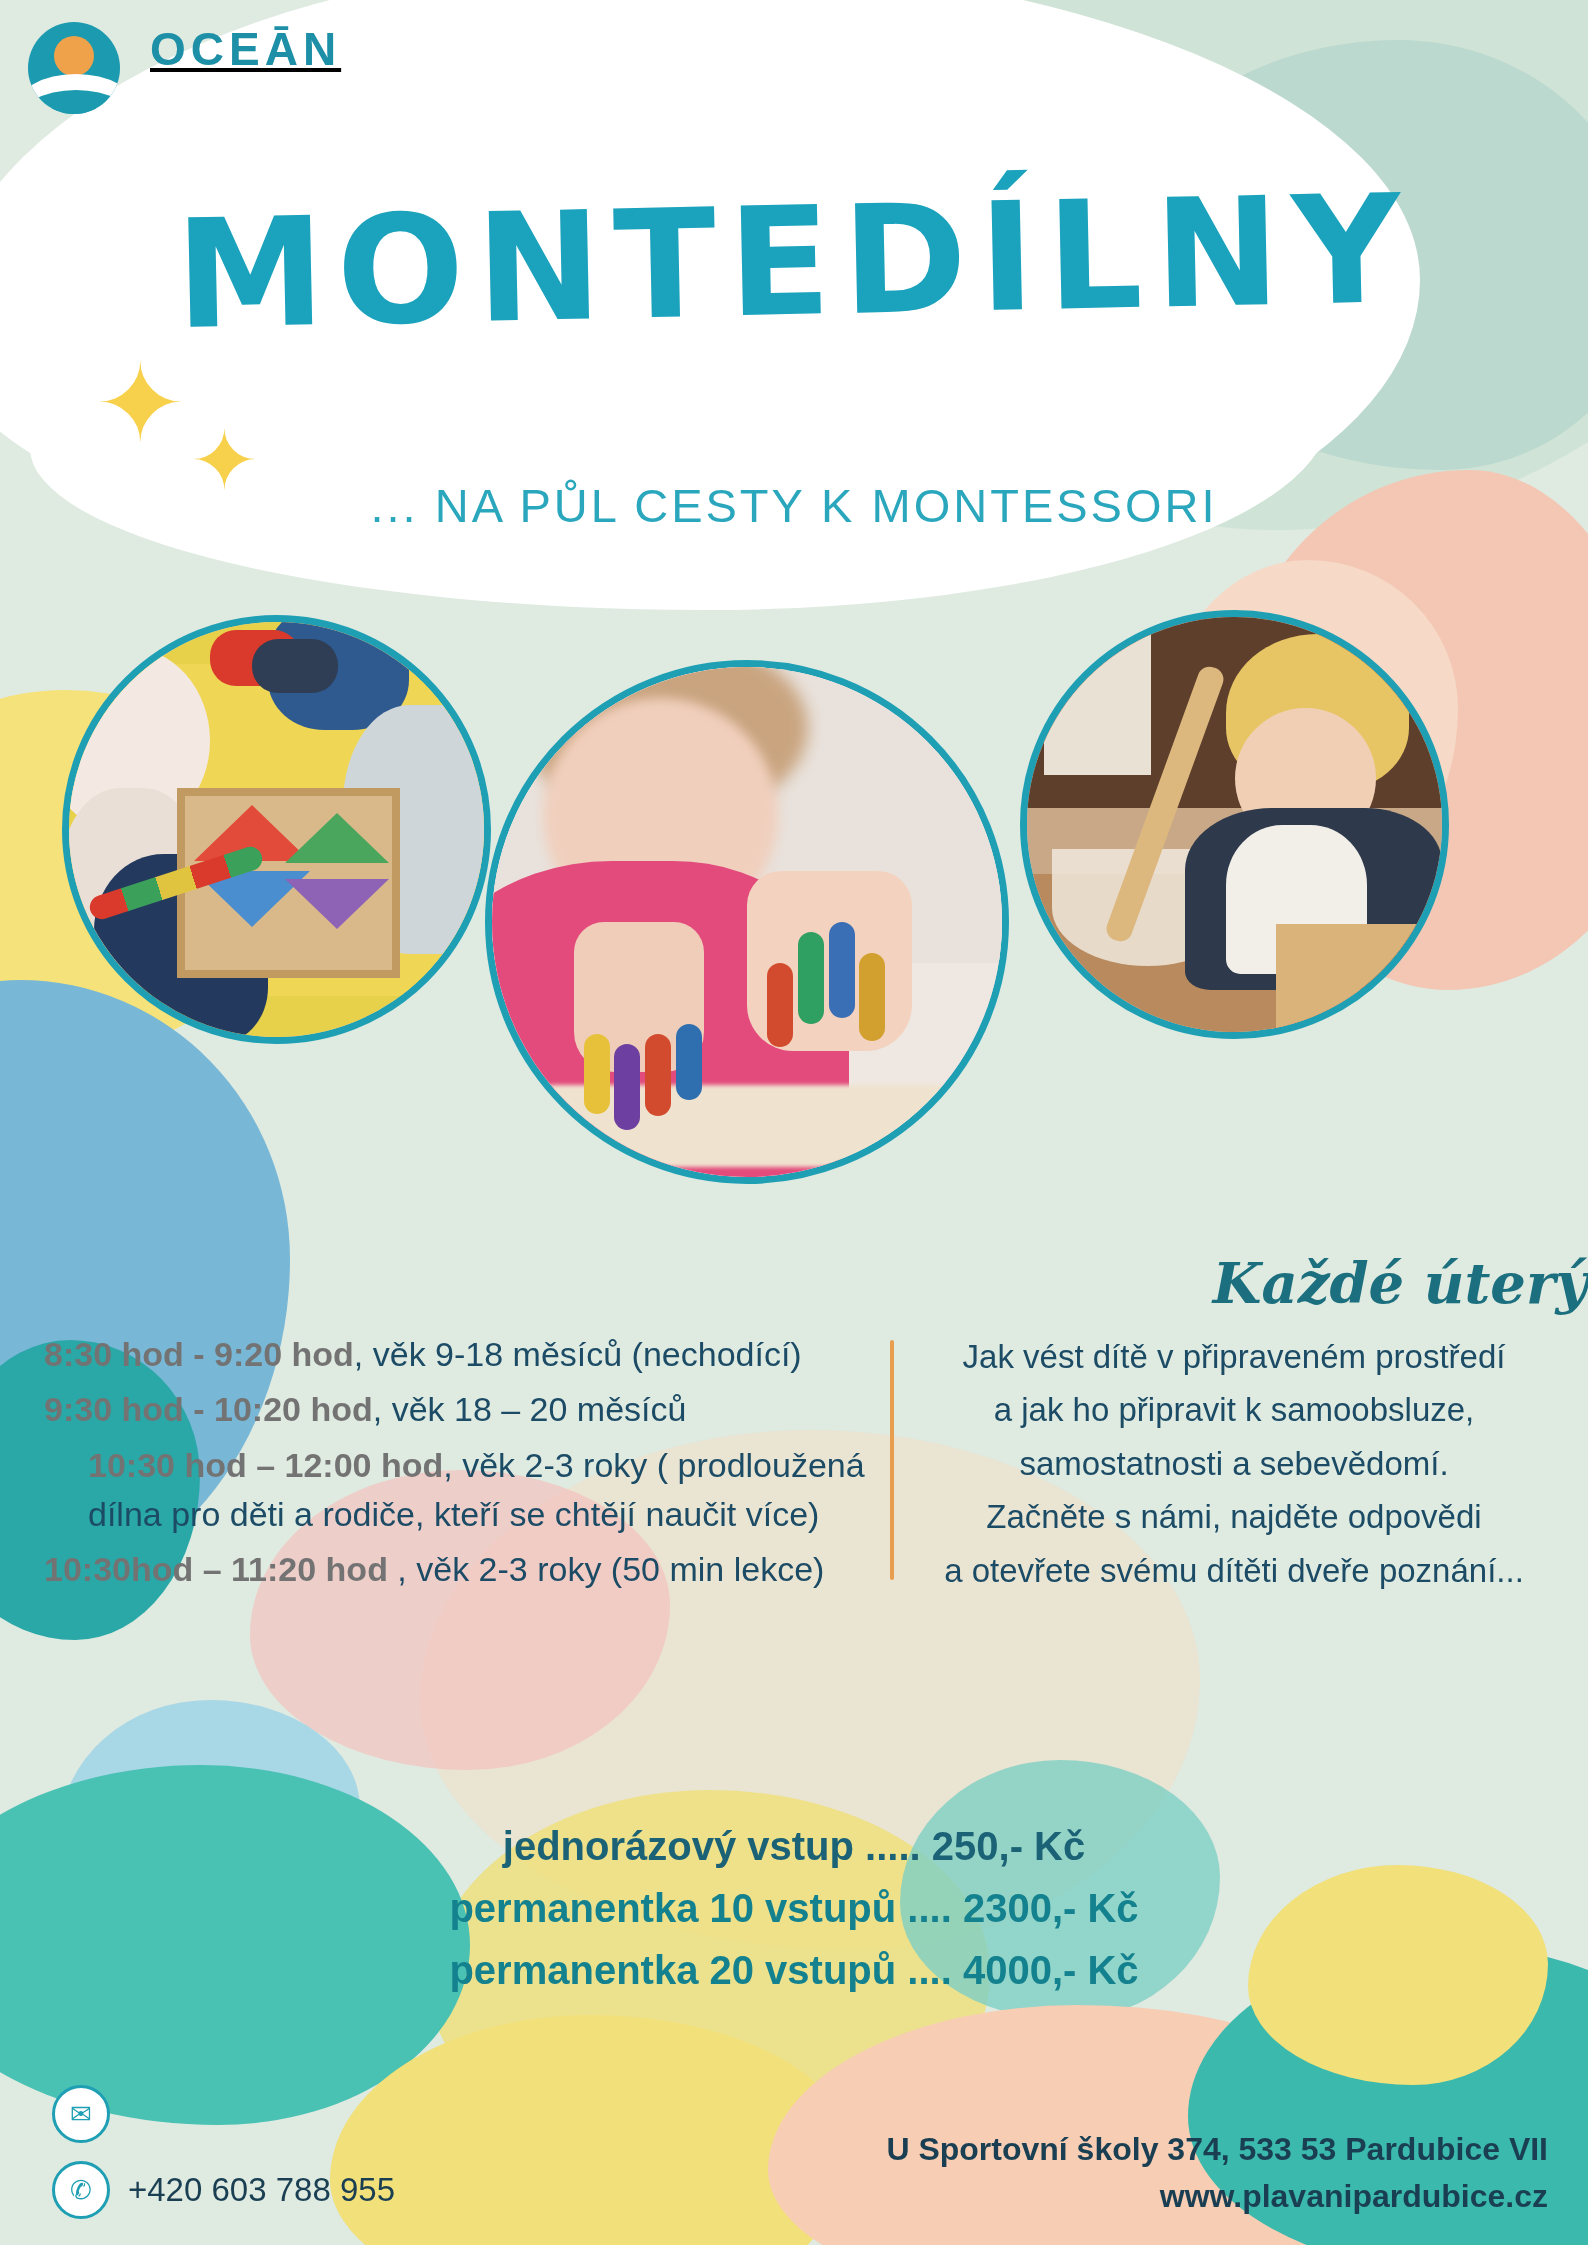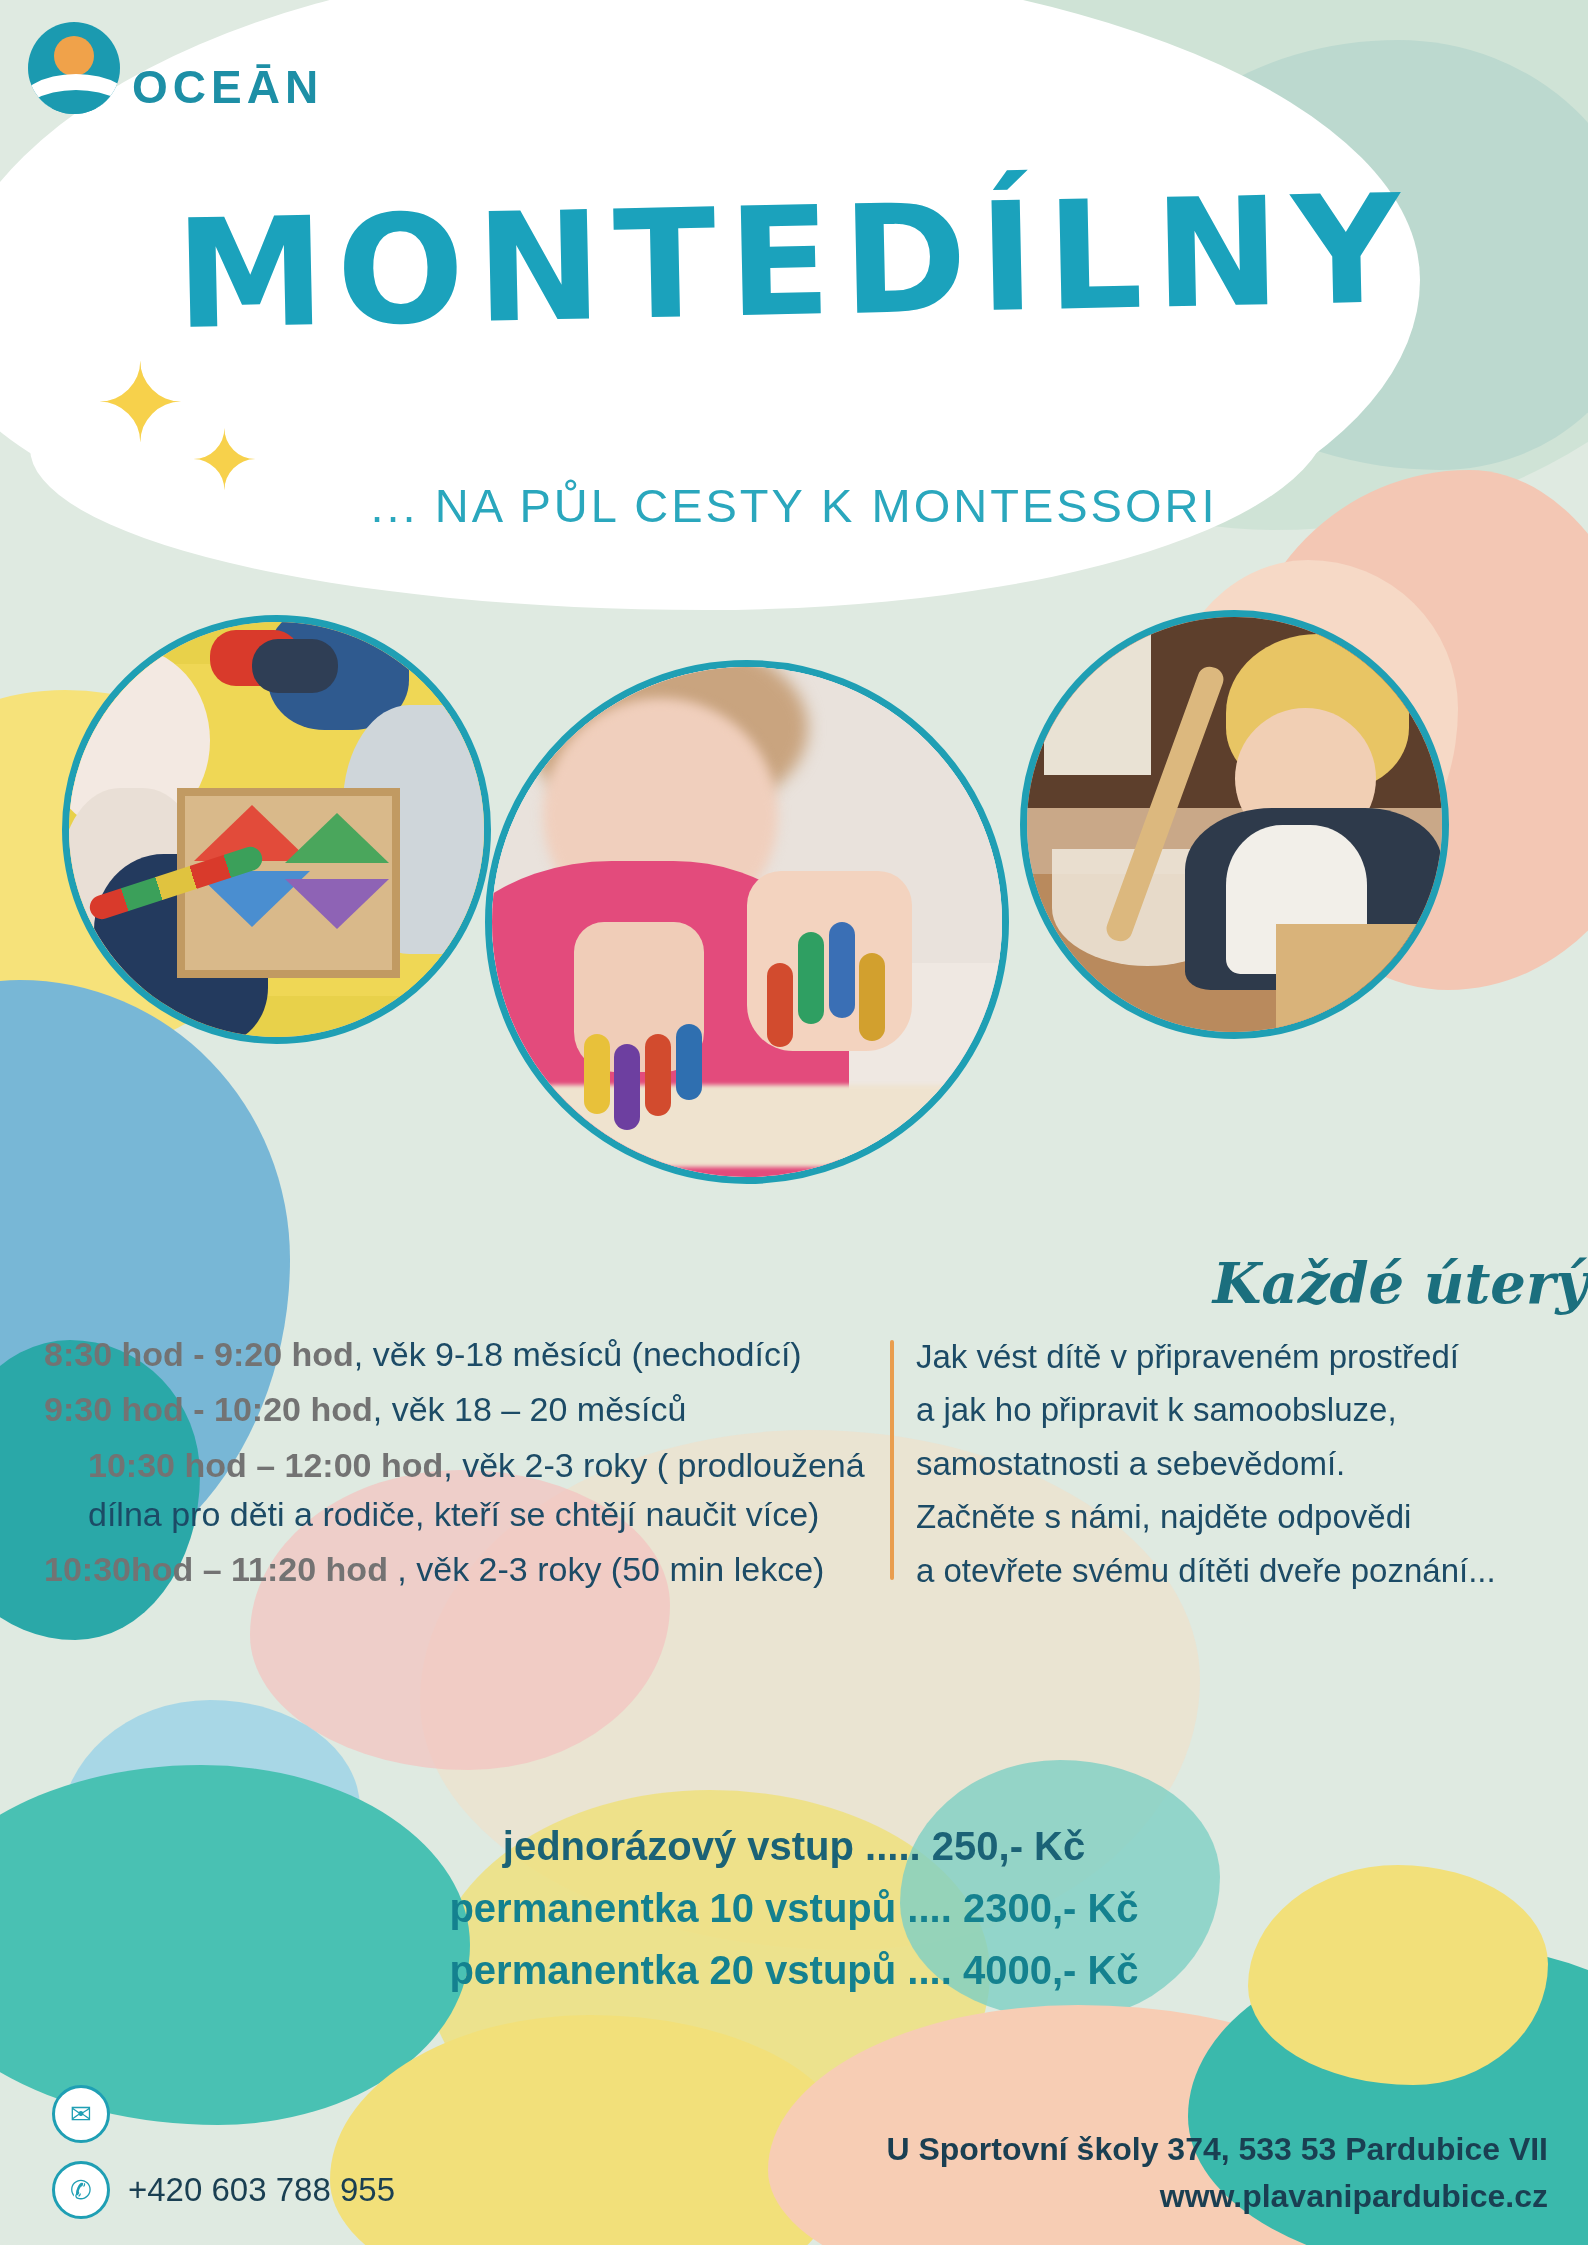--- a/index.html
+++ b/index.html
@@ -157,23 +157,24 @@
     line-height: 1;
   }
   .star-1 { left: 95px; top: 350px; font-size: 108px; }
   .star-2 { left: 190px; top: 420px; font-size: 82px; }
 
   
   .logo-row {
     position: absolute;
     left: 28px; top: 22px;
     display: flex;
-    align-items: flex-end;
-    gap: 12px;
+    align-items: flex-start;
+    gap: 30px;
     z-index: 6;
+    text-decoration: underline;
   }
   .logo-mark {
     width: 92px; height: 92px;
     border-radius: 50%;
     background: #1b9ab0;
     position: relative;
     overflow: hidden;
   }
   .logo-mark .sun {
     position: absolute;
@@ -323,21 +324,21 @@
   .divider {
     width: 4px;
     background: #e99d4e;
     margin: 10px 22px 20px 0;
     border-radius: 3px;
   }
   .col-right {
     flex: 1;
     padding-right: 36px;
     box-sizing: border-box;
-    text-align: left;
+    text-align: center;
   }
   .sched-line {
     font-size: 34px;
     color: #1c4b66;
     line-height: 1.45;
     margin-bottom: 6px;
     white-space: nowrap;
   }
   .sched-line .t { color: #737373; font-weight: 700; }
   .sched-line.wrap { white-space: normal; margin-left: 44px; }

